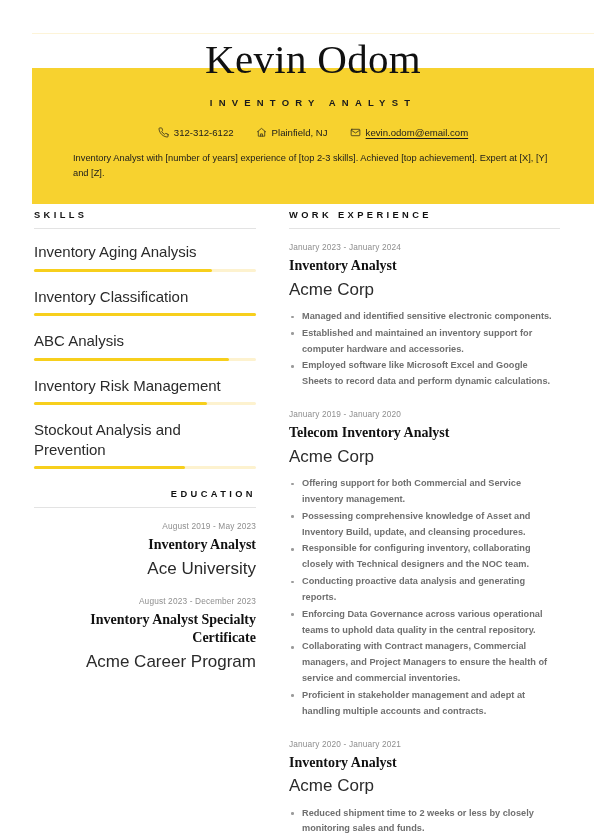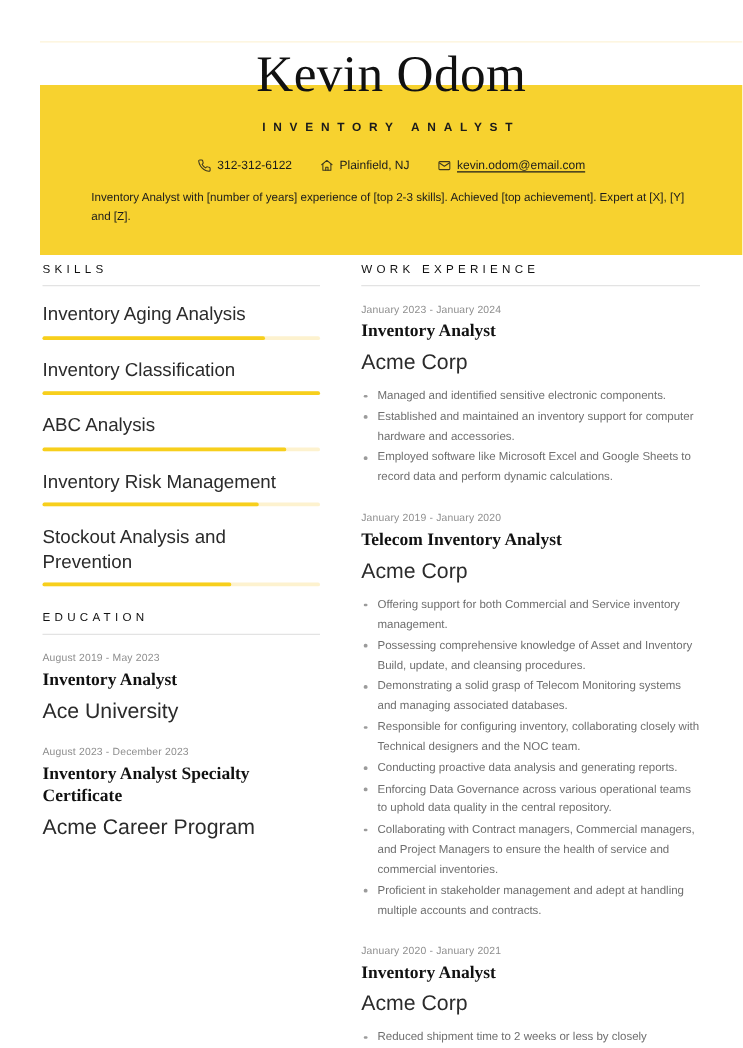--- a/index.html
+++ b/index.html
@@ -100,29 +100,29 @@
     display: flex;
     padding: 26px 34px 0 34px;
     box-sizing: border-box;
     gap: 33px;
   }
   #left-col { width: 222px; flex: 0 0 222px; }
   #right-col { flex: 1 1 auto; min-width: 0; }
 
   .section-heading {
     font-size: 9.3px;
-    font-weight: 400;
+    font-weight: 700;
     letter-spacing: 3.4px;
     color: #111111;
     text-transform: uppercase;
     padding-bottom: 8px;
     border-bottom: 1px solid #e3e3e3;
     margin-bottom: 13px;
   }
-  .section + .section { margin-top: 20px; }
+  .section + .section { margin-top: 20px; text-align: right; }
 
   
   .skill { margin-bottom: 15px; }
   .skill-name {
     font-size: 15px;
     color: #2b2b2b;
     margin-bottom: 7px;
     line-height: 1.3;
   }
   .skill-track {
@@ -158,20 +158,21 @@
   }
   .entry-org {
     font-size: 17px;
     color: #2b2b2b;
     line-height: 1.3;
   }
   .entry-bullets {
     list-style: none;
     margin: 8px 0 0 0;
     padding: 0;
+    font-weight: bold;
   }
   .entry-bullets li {
     position: relative;
     padding-left: 13px;
     font-size: 9.2px;
     line-height: 1.72;
     color: #6f6f6f;
     margin-bottom: 1px;
   }
   .entry-bullets li::before {
@@ -308,21 +309,20 @@
           </ul>
       </div>
 
       <div class="entry">
         <div class="entry-date">January 2019 - January 2020</div>
         <div class="entry-title">Telecom Inventory Analyst</div>
         <div class="entry-org">Acme Corp</div>
         <ul class="entry-bullets">
             <li>Offering support for both Commercial and Service inventory management.</li>
             <li>Possessing comprehensive knowledge of Asset and Inventory Build, update, and cleansing procedures.</li>
-            <li>Demonstrating a solid grasp of Telecom Monitoring systems and managing associated databases.</li>
             <li>Responsible for configuring inventory, collaborating closely with Technical designers and the NOC team.</li>
             <li>Conducting proactive data analysis and generating reports.</li>
             <li>Enforcing Data Governance across various operational teams to uphold data quality in the central repository.</li>
             <li>Collaborating with Contract managers, Commercial managers, and Project Managers to ensure the health of service and commercial inventories.</li>
             <li>Proficient in stakeholder management and adept at handling multiple accounts and contracts.</li>
           </ul>
       </div>
 
       <div class="entry">
         <div class="entry-date">January 2020 - January 2021</div>

